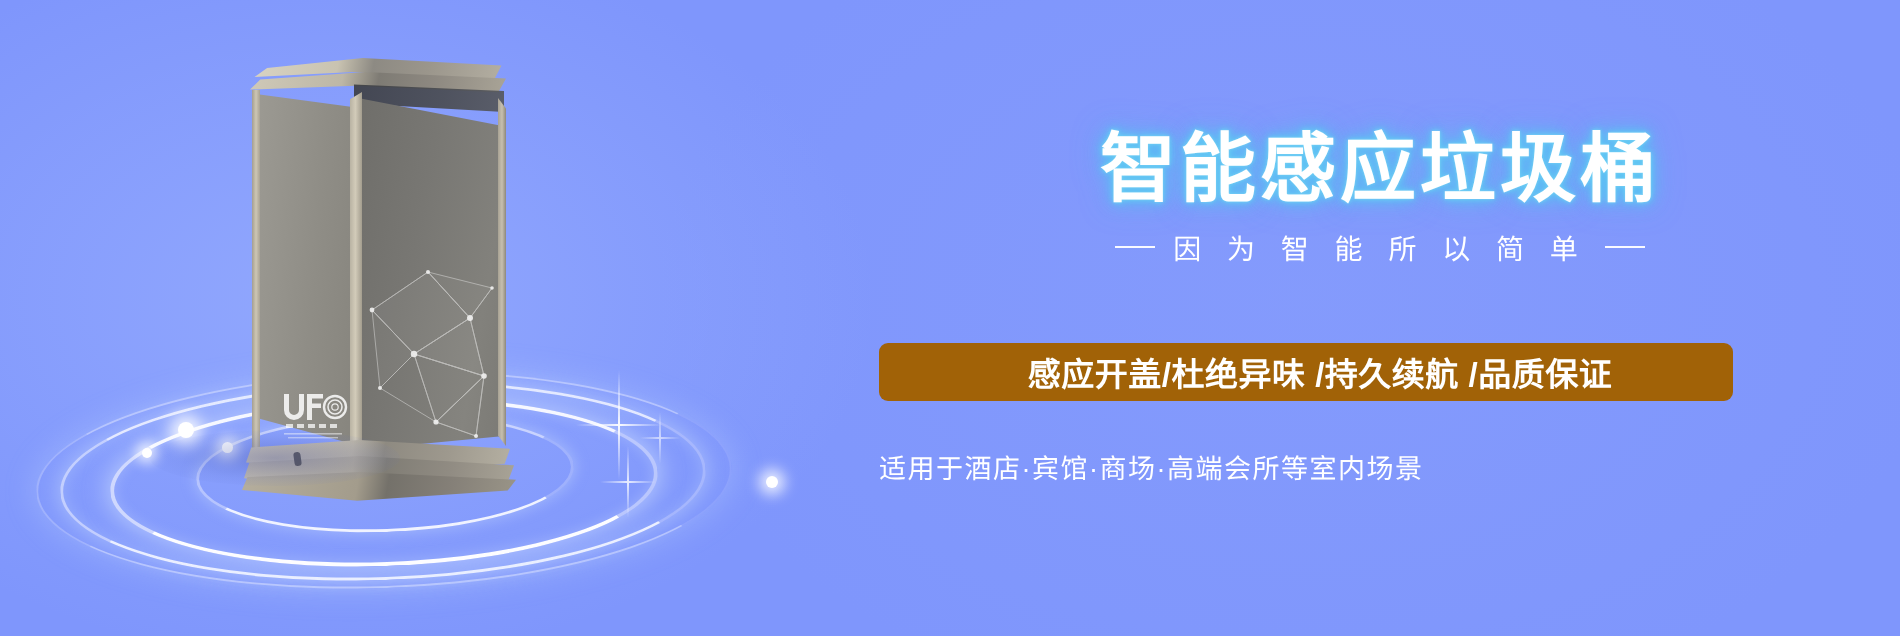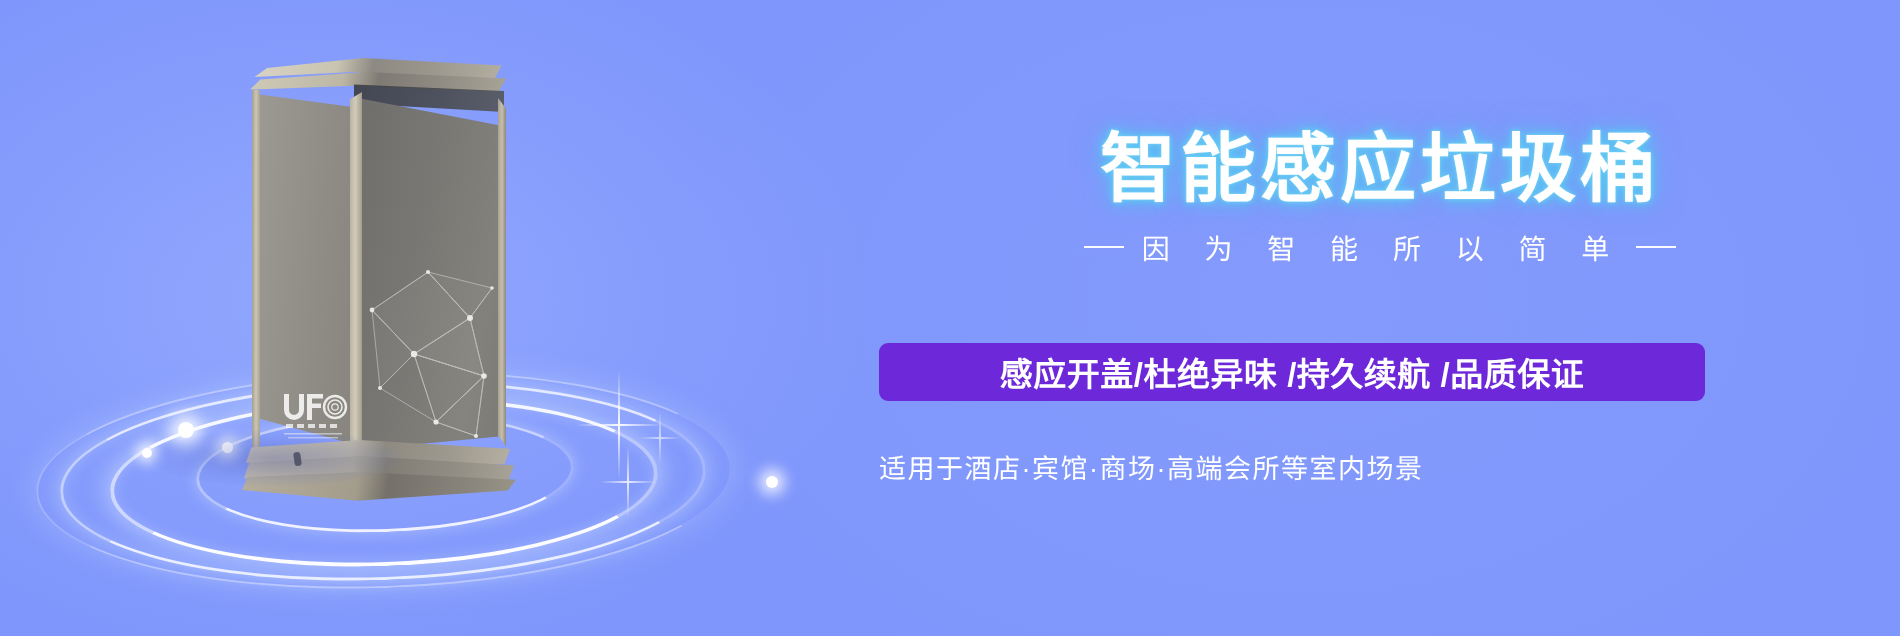--- a/index.html
+++ b/index.html
@@ -270,33 +270,33 @@
     background: #ffffff;
     opacity: 0.95;
     flex: none;
   }
   #subline-text {
     font-size: 28px;
     font-weight: 400;
     color: #ffffff;
     letter-spacing: 9px;
     white-space: nowrap;
-    font-family: Liberation Mono, monospace;
   }
 
   #features-badge {
     position: absolute;
     left: 19px; top: 332px;
     width: 826px;
     height: 58px;
-    background: #6d28d9;
+    background: #a16207;
     border-radius: 9px;
     display: flex;
     align-items: center;
     justify-content: center;
+    padding-left: 28px;
   }
   #features-text {
     font-size: 33px;
     font-weight: 700;
     color: #ffffff;
     letter-spacing: 0.5px;
     white-space: nowrap;
   }
 
   #scenes {

